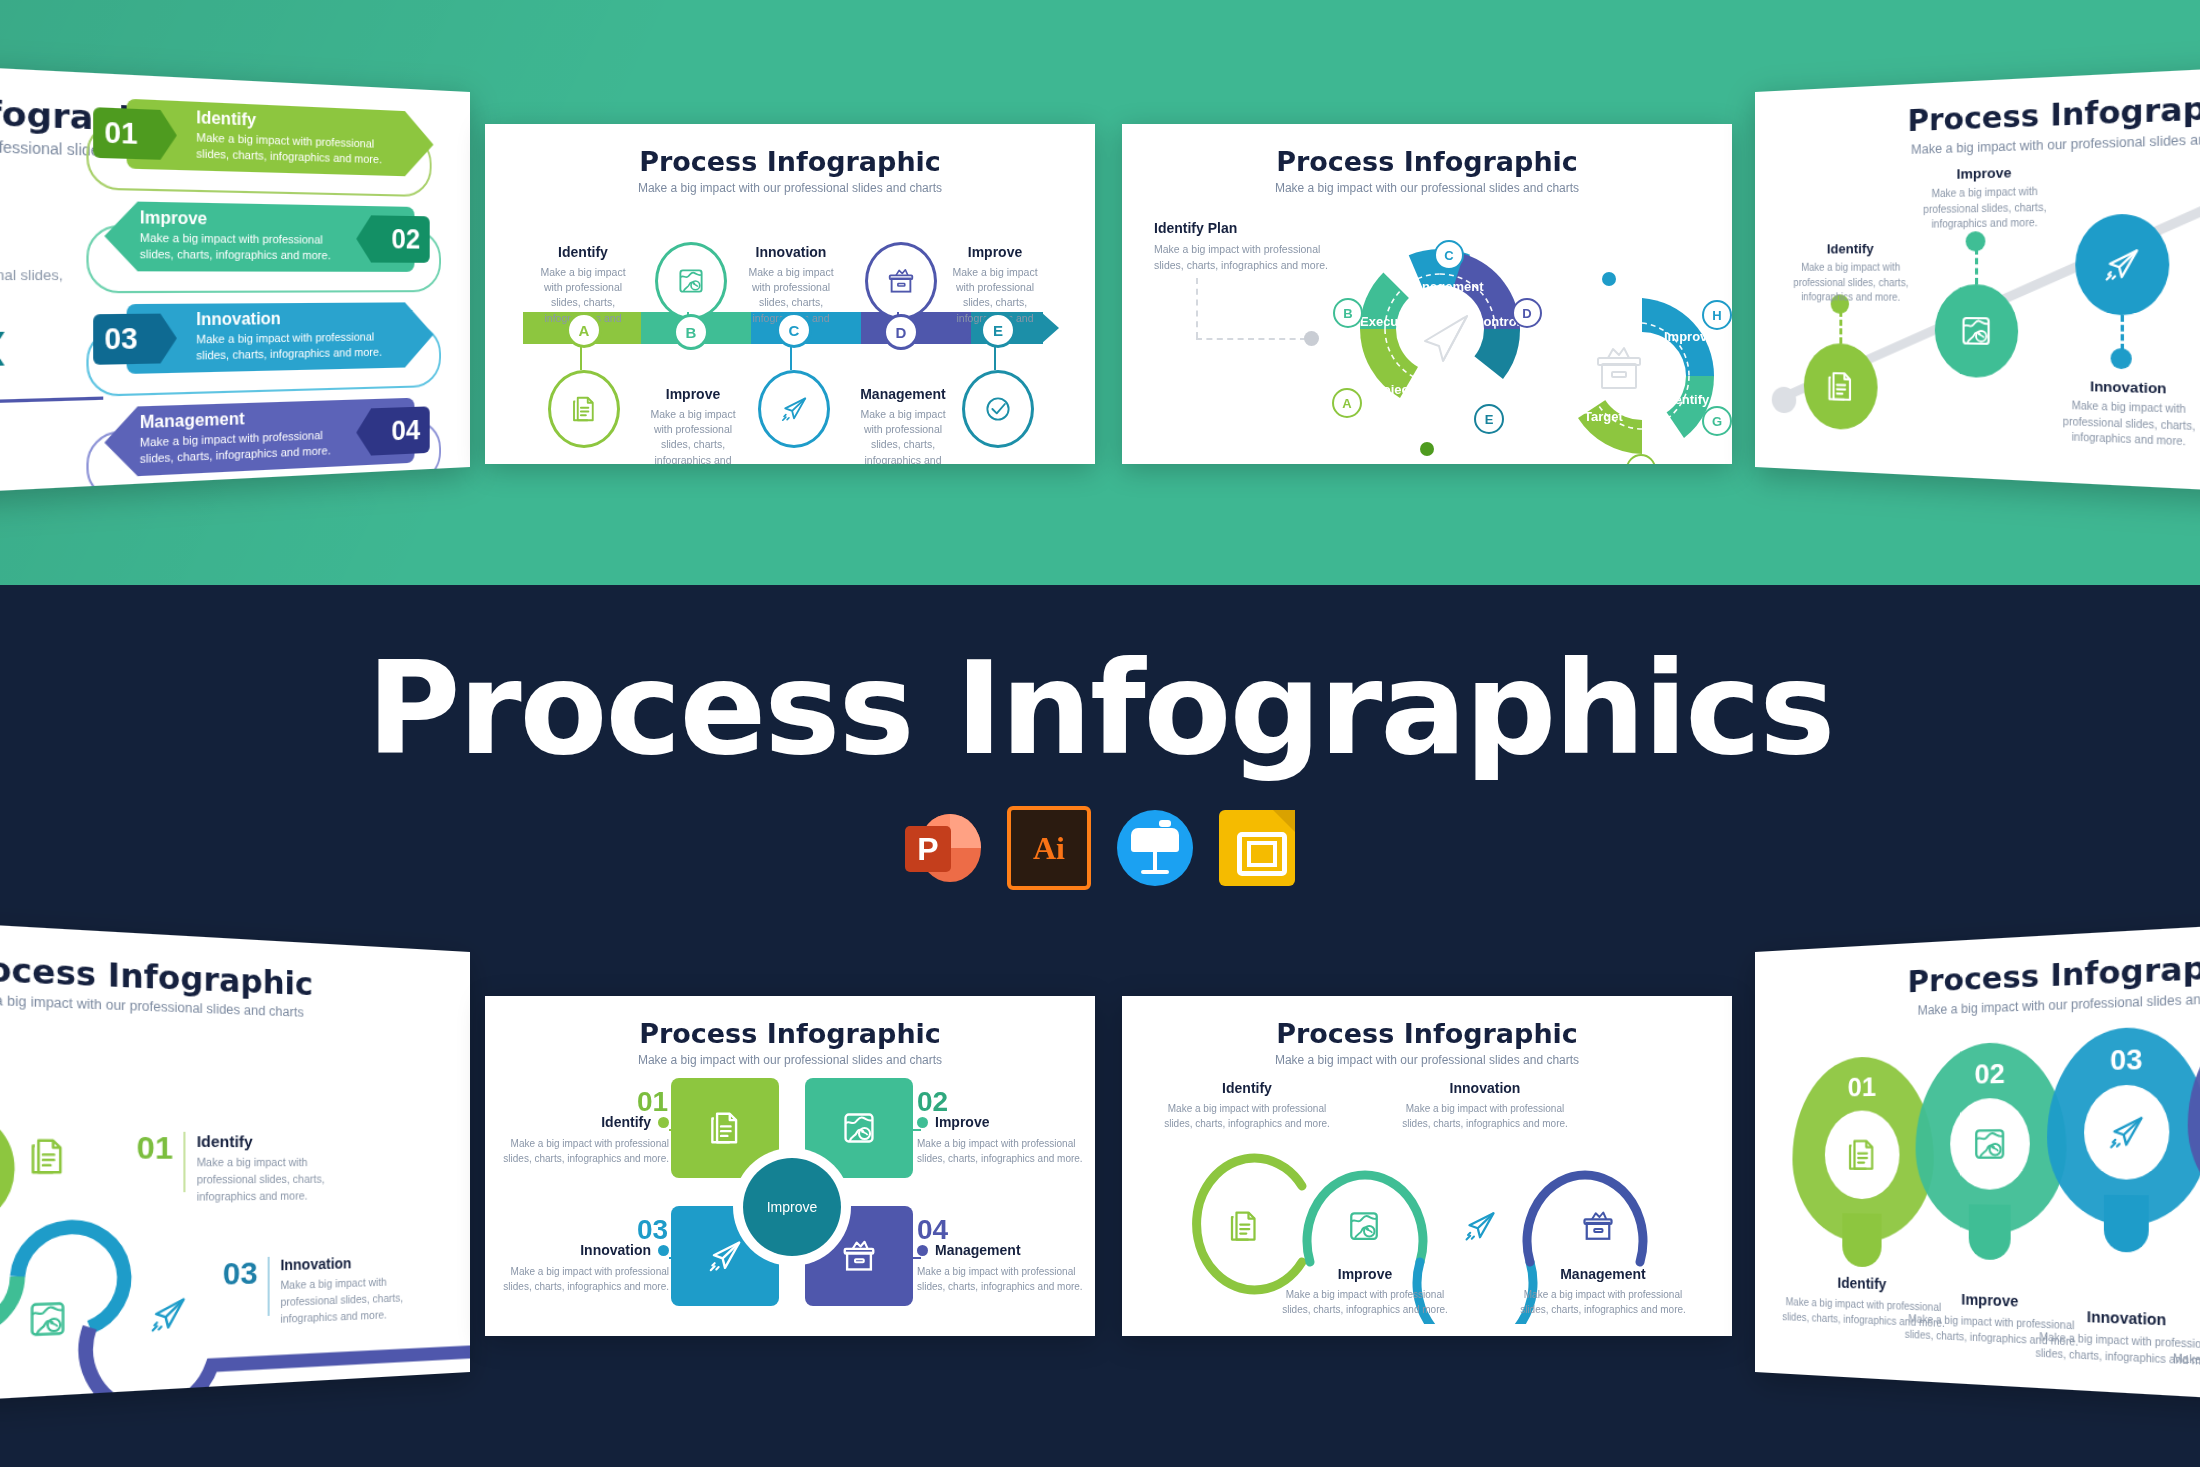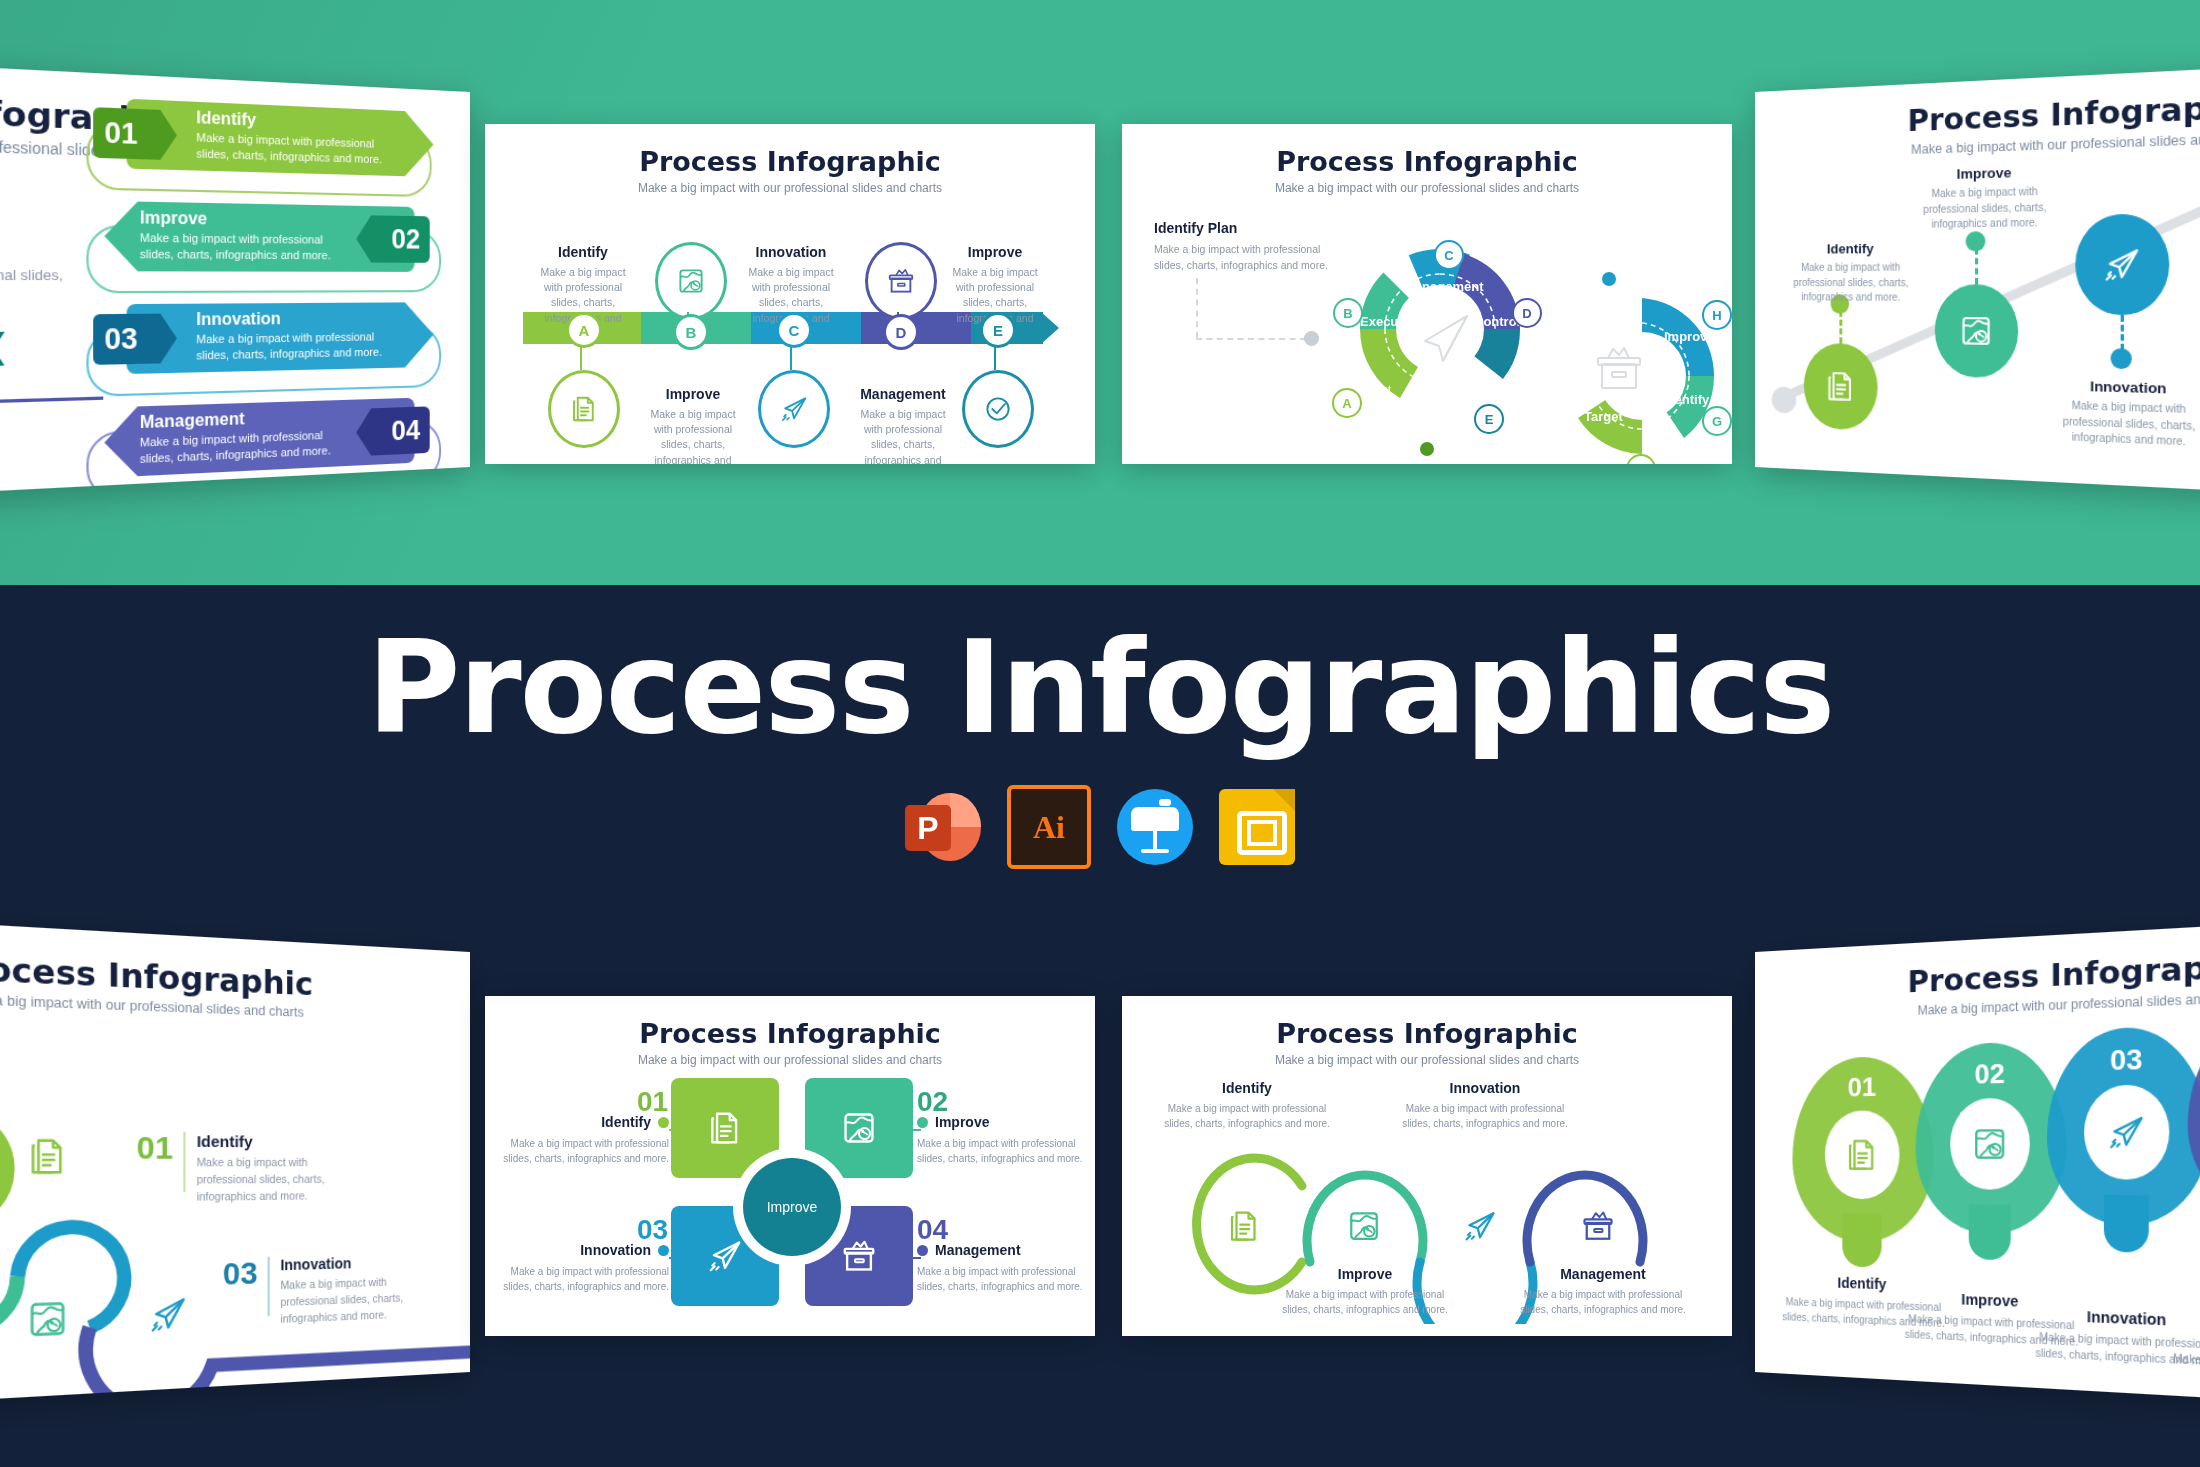--- a/index.html
+++ b/index.html
@@ -9,21 +9,21 @@
     font-family:"Liberation Sans", sans-serif;
   }
   .band-green{position:absolute;left:0;top:0;width:2200px;height:585px;background:#3EB792;}
   .band-green:after{content:"";position:absolute;left:0;top:0;width:2200px;height:585px;
     background:linear-gradient(115deg,rgba(0,0,0,.07),rgba(0,0,0,0) 28%);}
   .band-dark{position:absolute;left:0;top:585px;width:2200px;height:882px;background:#13213A;}
 
   
   .hero{position:absolute;left:0;top:585px;width:2200px;height:430px;text-align:center;z-index:6;}
   .hero h1{
-    margin:1px;padding-top:35px;color:#fff;font-weight:bold;letter-spacing:-2px;
+    margin:12px;padding-top:45px;color:#fff;font-weight:bold;letter-spacing:-2px;
     font-size:128px;line-height:1.05;font-family:"DejaVu Sans", sans-serif;
   }
   .hero .compat{
     margin-top:30px;color:#e9edf3;font-size:25px;letter-spacing:6px;font-weight:bold;
   }
   .logos{margin-top:30px;display:flex;justify-content:center;gap:26px;align-items:center;}
   .logo{width:76px;height:76px;position:relative;border-radius:10px;}
 
   
   .lg-ppt{background:transparent;}
@@ -284,21 +284,21 @@
       <path d="M115 60 A55 55 0 0 1 170 115"></path>
       <path d="M60 115 A55 55 0 0 0 95 166"></path>
     </g>
     <g color="#D9DDE2" stroke="#D9DDE2" fill="none" stroke-width="2">
       <path d="M142 102L100 127l14 5 4 15z" stroke-linejoin="round"></path>
       <path d="M142 102l-24 45"></path>
     </g>
   </svg>
   <div style="position:absolute;left:238px;top:190px;color:#fff;font-weight:bold;font-size:13px;">Execution</div>
   <div style="position:absolute;left:282px;top:155px;color:#fff;font-weight:bold;font-size:13px;">Management</div>
-  <div style="position:absolute;left:229px;top:258px;color:#fff;font-weight:normal;font-size:13px;">Project</div>
+  <div style="position:absolute;left:247px;top:258px;color:#fff;font-weight:bold;font-size:13px;">Project</div>
   <div style="position:absolute;left:352px;top:190px;color:#fff;font-weight:bold;font-size:13px;">Control</div>
   <div style="position:absolute;left:370px;top:252px;color:#fff;font-weight:bold;font-size:13px;">Identify</div>
 
   <svg width="200" height="200" style="position:absolute;left:420px;top:152px;" viewBox="0 0 200 200">
     <path d="M100 100 L100 22 A78 78 0 0 1 172 100 Z" fill="#1E9CC9"></path>
     <path d="M100 100 L172 100 A78 78 0 0 1 142 162 Z" fill="#3FBE95"></path>
     <path d="M100 100 L100 178 A78 78 0 0 1 36 142 Z" fill="#8DC63F"></path>
     <circle cx="100" cy="100" r="44" fill="#fff"></circle>
     <g fill="none" stroke="#fff" stroke-width="1.6" stroke-dasharray="5 4" opacity=".95">
       <path d="M100 47 A53 53 0 0 1 147 100"></path>

